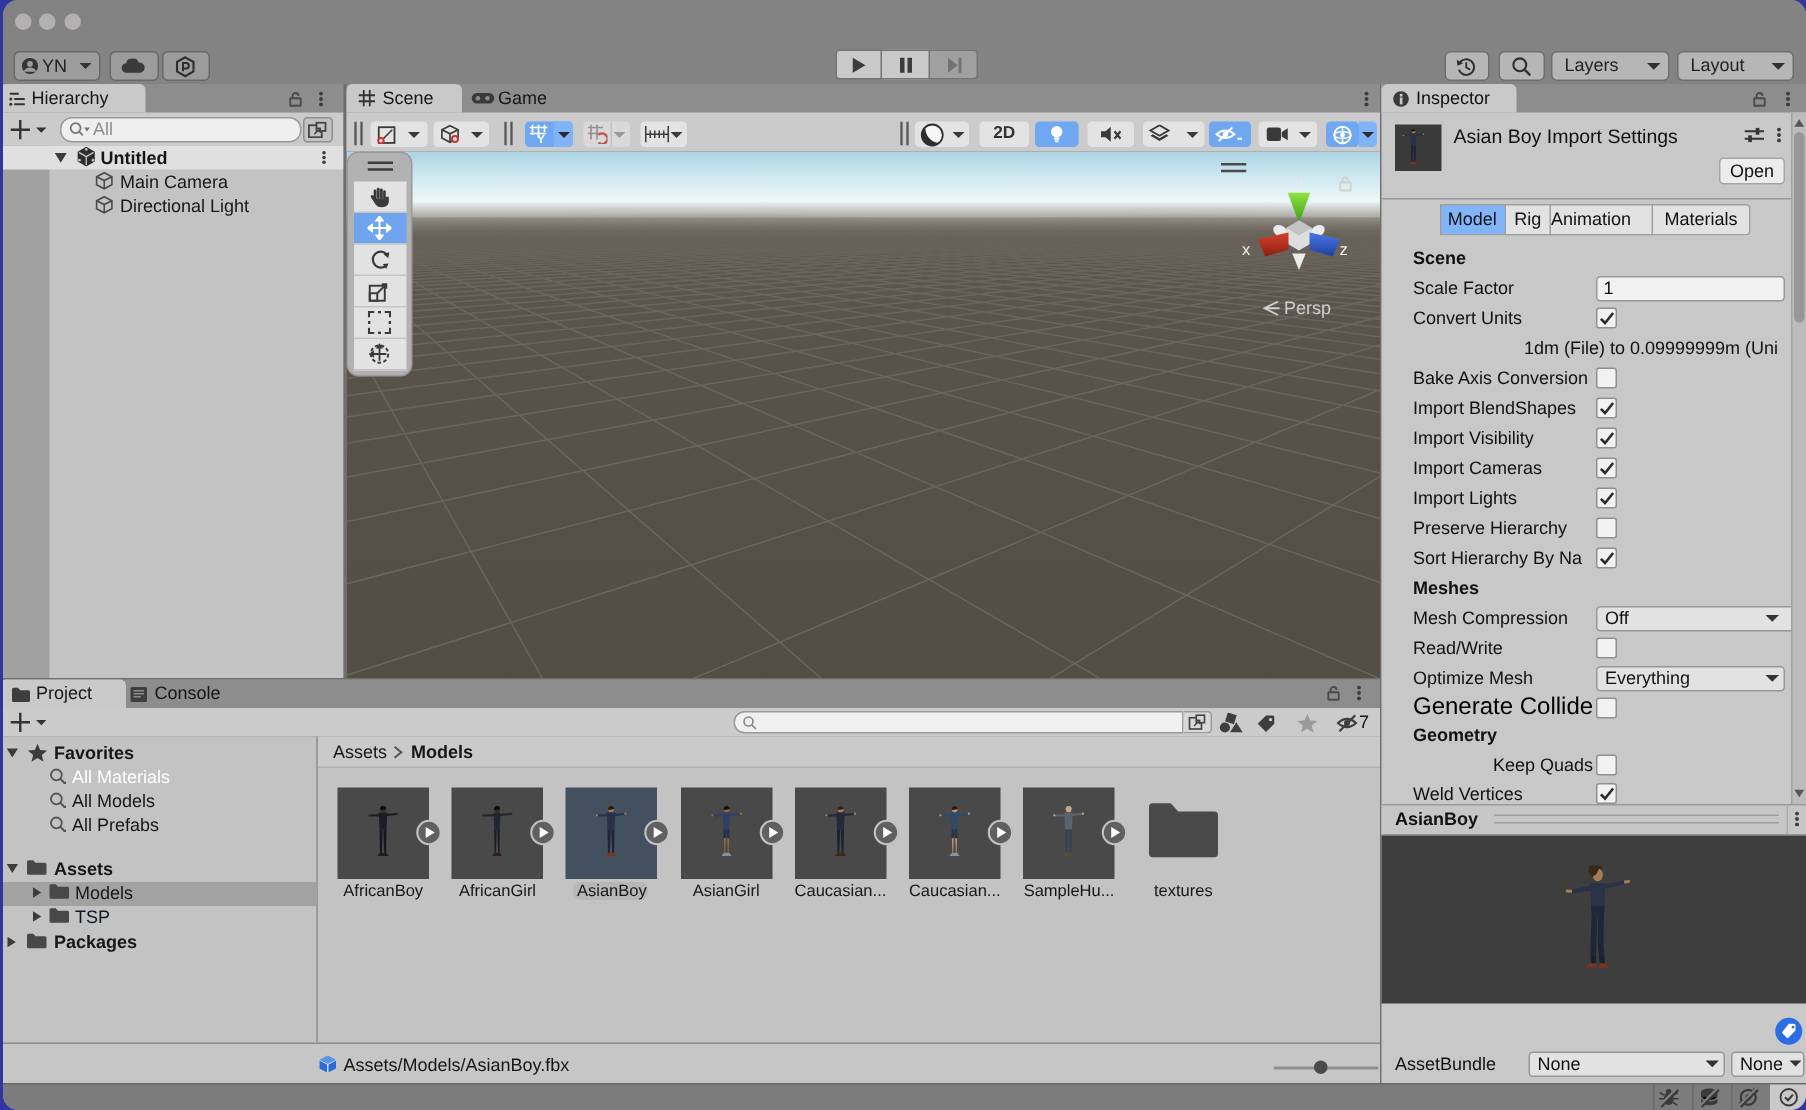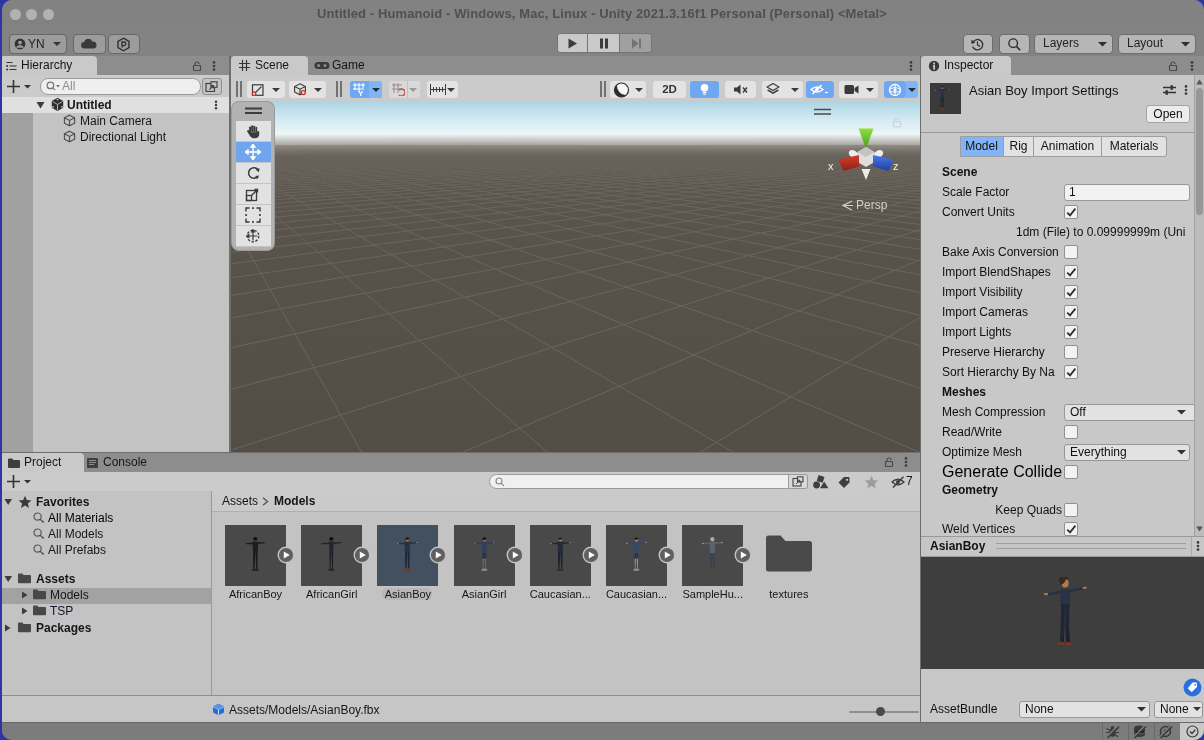--- a/index.html
+++ b/index.html
@@ -130,21 +130,20 @@
         <path d="M25.3 54.4 l3.4 0 1.6 2.1 -5.3 .3 z" fill="#7c3522"></path>
       </g>
     </defs>
   </svg>
 <div class="win">
     <div class="g">
       <div style="position:absolute;left:0px;top:0px;width:1204px;height:28px;background:#828282;"></div>
       <div style="position:absolute;left:10.0px;top:8.5px;width:11px;height:11px;border-radius:50%;background:#b3b1b1;"></div>
       <div style="position:absolute;left:26.2px;top:8.5px;width:11px;height:11px;border-radius:50%;background:#b3b1b1;"></div>
       <div style="position:absolute;left:42.5px;top:8.5px;width:11px;height:11px;border-radius:50%;background:#b3b1b1;"></div>
-      <div style="position:absolute;left:0px;top:0px;width:1204px;height:28px;font:700 13px/28px 'Liberation Sans',sans-serif;color:#505050;text-align:center;letter-spacing:.1px;">Untitled - Humanoid - Windows, Mac, Linux - Unity 2021.3.16f1 Personal (Personal) &lt;Metal&gt;</div>
       <div style="position:absolute;left:0px;top:28px;width:1204px;height:28px;background:#838383;"></div>
       <div style="position:absolute;left:9px;top:34px;width:58px;height:20px;background:#9c9c9c;border:1px solid #686868;border-radius:4px;box-sizing:border-box;"></div>
       <svg style="position:absolute;left:14px;top:38px;" width="12" height="12" viewBox="0 0 12 12">
         <circle cx="6" cy="6" r="5.4" fill="#333"></circle>
         <circle cx="6" cy="4.6" r="1.9" fill="#9c9c9c"></circle>
         <path d="M1.8 9.8 a4.6 4.6 0 0 1 8.4 0 z" fill="#9c9c9c"></path>
       </svg>
       <div style="position:absolute;left:28px;top:34px;width:24px;height:20px;font:12px/20px 'Liberation Sans',sans-serif;color:#222;">YN</div>
       <svg style="position:absolute;left:53px;top:41.0px;" width="8" height="6" viewBox="0 0 8 4">
         <path d="M0 0 L8 0 L4 4" fill="#333"></path>
@@ -753,21 +752,21 @@
       </svg>
       <svg style="position:absolute;left:18px;top:495px;" width="14" height="14" viewBox="0 0 14 14">
         <path d="M7 0.8 L8.8 5 L13.4 5.4 L9.9 8.4 L11 12.9 L7 10.4 L3 12.9 L4.1 8.4 L0.6 5.4 L5.2 5 Z" fill="#3c3c3c"></path>
       </svg>
       <div style="position:absolute;left:36px;top:494px;width:150px;height:16px;font-size:12px;font-weight:700;line-height:16px;font-family:Liberation Sans, sans-serif;color:#161616;">Favorites</div>
       <svg style="position:absolute;left:33px;top:512px;" width="11" height="11" viewBox="0 0 11 11">
         <circle cx="4.6" cy="4.6" r="3.6" fill="none" stroke="#555" stroke-width="1.2"></circle>
         <path d="M7.2 7.2 L10.3 10.3" stroke="#555" stroke-width="1.3"></path>
         <path d="M9.2 10.6 l1.8 0 0 -1.8" fill="#555"></path>
       </svg>
-      <div style="position:absolute;left:48px;top:510px;width:150px;height:16px;font-size:12px;font-weight:400;line-height:16px;font-family:'Liberation Sans',sans-serif;color:#000000;">All Materials</div>
+      <div style="position:absolute;left:48px;top:510px;width:150px;height:16px;font-size:12px;font-weight:400;line-height:16px;font-family:'Liberation Sans',sans-serif;color:#ffffff;">All Materials</div>
       <svg style="position:absolute;left:33px;top:528px;" width="11" height="11" viewBox="0 0 11 11">
         <circle cx="4.6" cy="4.6" r="3.6" fill="none" stroke="#555" stroke-width="1.2"></circle>
         <path d="M7.2 7.2 L10.3 10.3" stroke="#555" stroke-width="1.3"></path>
         <path d="M9.2 10.6 l1.8 0 0 -1.8" fill="#555"></path>
       </svg>
       <div style="position:absolute;left:48px;top:526px;width:150px;height:16px;font-size:12px;font-weight:400;line-height:16px;font-family:'Liberation Sans',sans-serif;color:#161616;">All Models</div>
       <svg style="position:absolute;left:33px;top:544px;" width="11" height="11" viewBox="0 0 11 11">
         <circle cx="4.6" cy="4.6" r="3.6" fill="none" stroke="#555" stroke-width="1.2"></circle>
         <path d="M7.2 7.2 L10.3 10.3" stroke="#555" stroke-width="1.3"></path>
         <path d="M9.2 10.6 l1.8 0 0 -1.8" fill="#555"></path>
@@ -974,21 +973,21 @@
         <g fill="#3c3c3c">
           <circle cx="3" cy="3.4" r="1.3"></circle>
           <circle cx="3" cy="7" r="1.3"></circle>
           <circle cx="3" cy="10.6" r="1.3"></circle>
         </g>
       </svg>
       <div style="position:absolute;left:1146px;top:105px;width:44px;height:18px;background:#ececec;border:1px solid #a5a5a5;border-radius:3px;box-sizing:border-box;font:12px/16px 'Liberation Sans',sans-serif;color:#111;text-align:center;">Open</div>
       <div style="position:absolute;left:921px;top:132px;width:273px;height:1px;background:#989898;"></div>
       <div style="position:absolute;left:960px;top:136px;width:44px;height:21px;background:#82b4f9;border:1px solid #9e9e9e;border-left:none;box-sizing:border-box;border-radius:3px 0 0 3px;font:12px/19px 'Liberation Sans',sans-serif;color:#111;text-align:center;">Model</div>
       <div style="position:absolute;left:1004px;top:136px;width:30px;height:21px;background:#e2e2e2;border:1px solid #9e9e9e;border-left:none;box-sizing:border-box;font:12px/19px 'Liberation Sans',sans-serif;color:#111;text-align:center;">Rig</div>
-      <div style="position:absolute;left:1034px;top:136px;width:68px;height:21px;background:#e2e2e2;border:1px solid #9e9e9e;border-left:none;box-sizing:border-box;font:12px/19px 'Liberation Sans',sans-serif;color:#111;text-align:center;">Animation</div>
+      <div style="position:absolute;left:1034px;top:136px;width:68px;height:21px;background:#e2e2e2;border:1px solid #9e9e9e;border-left:none;box-sizing:border-box;font:12px/19px 'Liberation Sans',sans-serif;color:#111;">Animation</div>
       <div style="position:absolute;left:1102px;top:136px;width:65px;height:21px;background:#e2e2e2;border:1px solid #9e9e9e;border-left:none;box-sizing:border-box;border-radius:0 3px 3px 0;font:12px/19px 'Liberation Sans',sans-serif;color:#111;text-align:center;">Materials</div>
       <div style="position:absolute;left:960px;top:136px;width:1px;height:21px;background:#9e9e9e;"></div>
       <div style="position:absolute;left:942px;top:164px;width:120px;height:16px;font-size:12px;font-weight:700;line-height:16px;white-space:nowrap;overflow:hidden;font-family:'Liberation Sans',sans-serif;color:#111;">Scene</div>
       <div style="position:absolute;left:942px;top:184px;width:120px;height:16px;font-size:12px;font-weight:400;line-height:16px;white-space:nowrap;overflow:hidden;font-family:'Liberation Sans',sans-serif;color:#111;">Scale Factor</div>
       <div style="position:absolute;left:1064px;top:183.5px;width:126px;height:17px;background:#f2f2f2;border:1px solid #989898;border-radius:3px;box-sizing:border-box;font:12px/15px 'Liberation Sans',sans-serif;color:#111;padding-left:4px;">1</div>
       <div style="position:absolute;left:942px;top:204px;width:120px;height:16px;font-size:12px;font-weight:400;line-height:16px;white-space:nowrap;overflow:hidden;font-family:'Liberation Sans',sans-serif;color:#111;">Convert Units</div>
       <div style="position:absolute;left:1064px;top:205px;width:14px;height:14px;background:#f2f2f2;border:1px solid #909090;border-radius:2px;box-sizing:border-box;"></div>
       <svg style="position:absolute;left:1064px;top:205px;" width="14" height="14" viewBox="0 0 13 13">
         <path d="M3 7 L5.6 9.6 L10.6 3.4" fill="none" stroke="#2c2c2c" stroke-width="1.6"></path>
       </svg>

